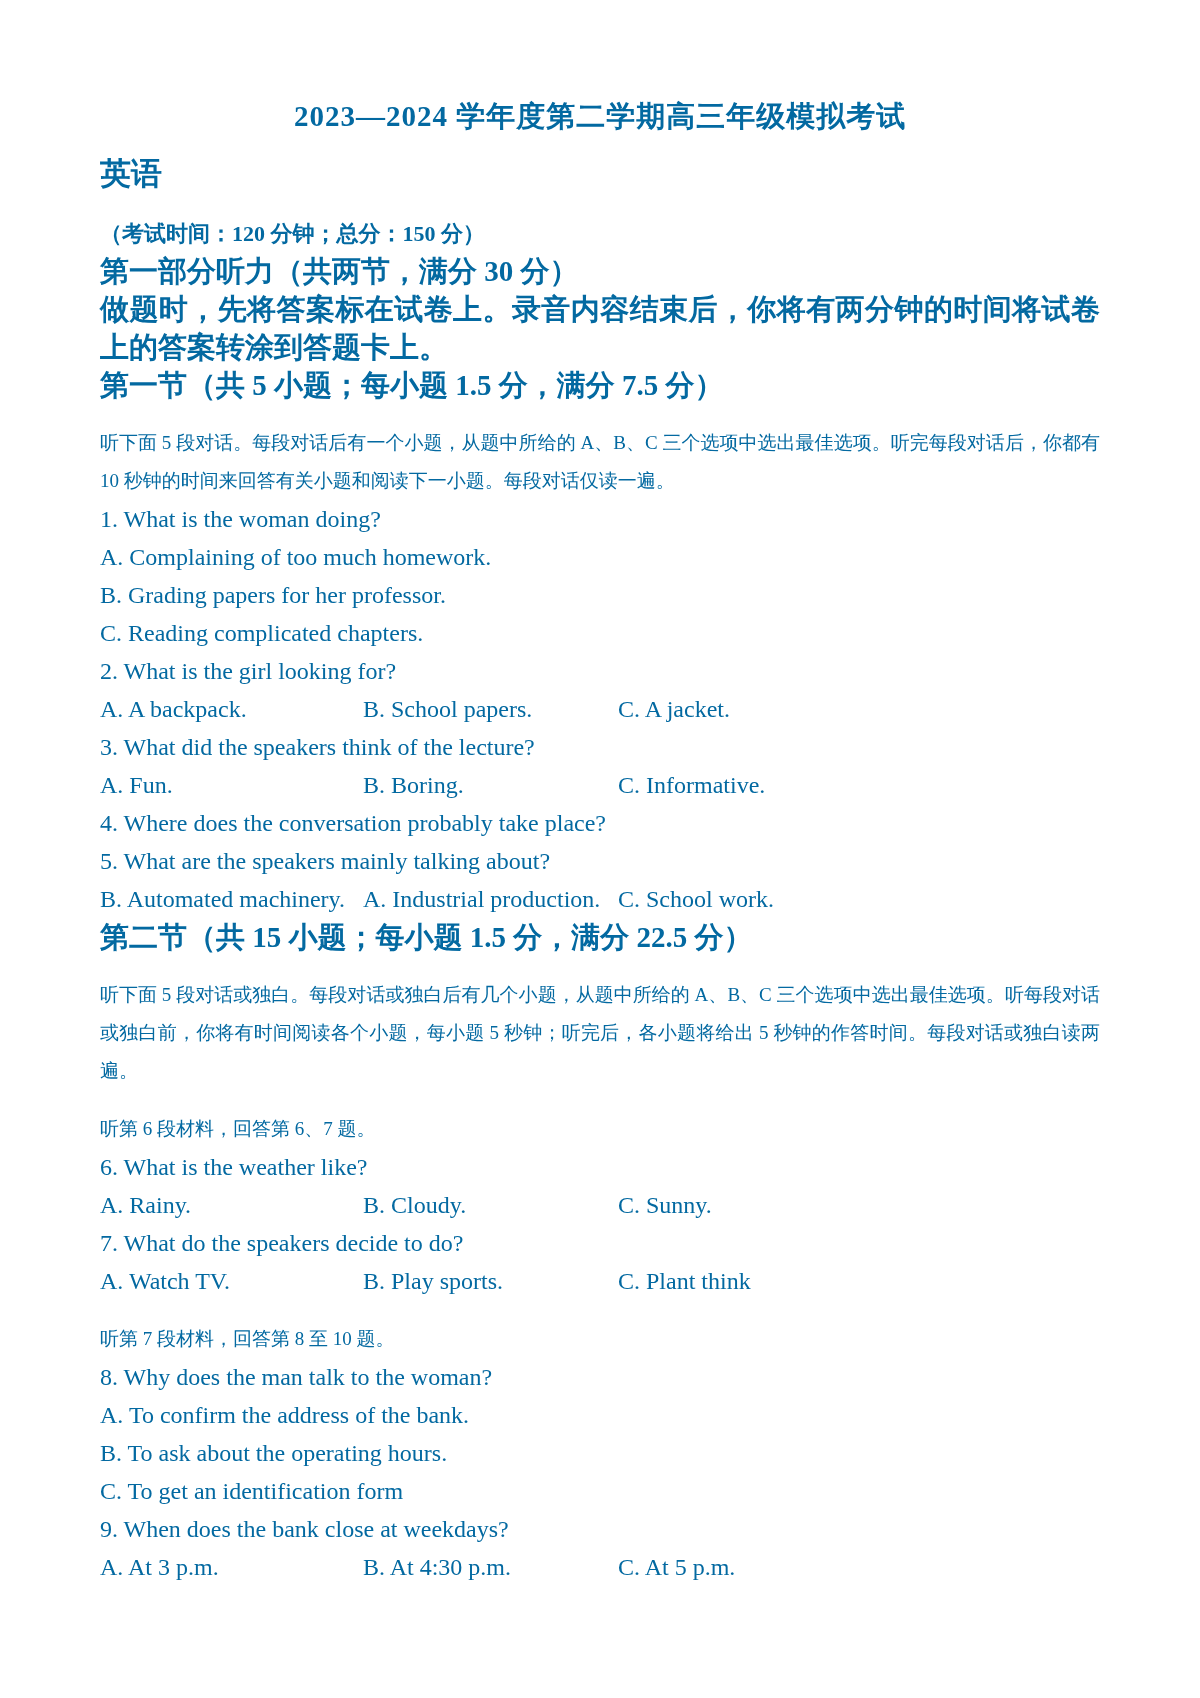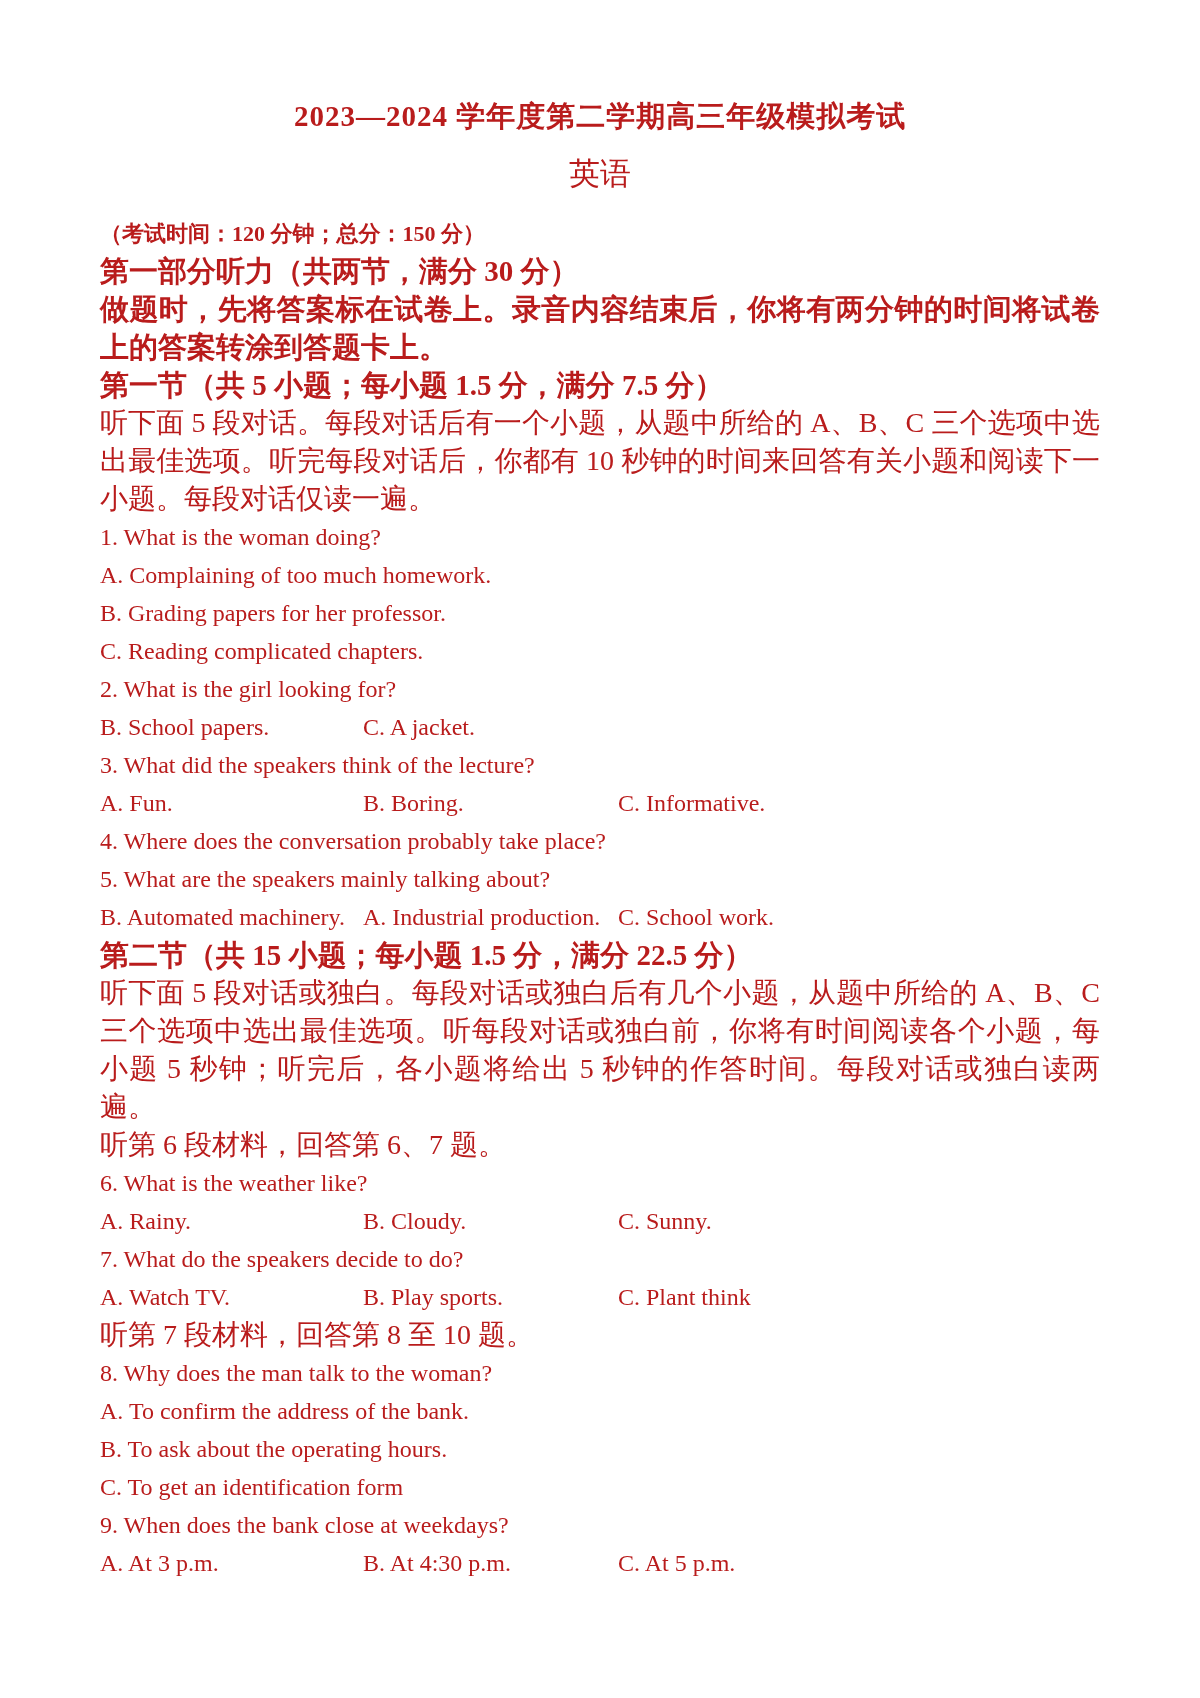--- a/index.html
+++ b/index.html
@@ -5,57 +5,58 @@
   html, body {
     margin: 0;
     padding: 0;
     background: #ffffff;
   }
   .page {
     position: relative;
     width: 1200px;
     height: 1698px;
     background: #ffffff;
-    color: #b91c1c;
+    color: #0369a1;
     overflow: hidden;
     font-family: "Liberation Serif", "DejaVu Serif", serif;
   }
   .content {
     padding: 96px 100px 0 100px;
   }
   .title {
     text-align: center;
     font-weight: bold;
     font-size: 29px;
     line-height: 40px;
     letter-spacing: 1px;
   }
   .subject {
-    text-align: center;
-    font-weight: normal;
+    text-align: left;
+    font-weight: bold;
     font-size: 31px;
     line-height: 44px;
     margin-top: 16px;
   }
   .info {
     text-align: left;
     font-weight: bold;
     font-size: 22px;
     line-height: 36px;
     margin-top: 20px;
   }
   .line {
     line-height: 38px;
   }
   .para {
     line-height: 38px;
     text-align: justify;
   }
   .zh {
-    font-size: 28px;
+    font-size: 19px;
+    margin-top: 20px;
   }
   .zh-bold {
     font-weight: bold;
     font-size: 29px;
   }
   .en {
     font-size: 24px;
     font-family: "Liberation Serif", "DejaVu Serif", serif;
   }
   .opt-row {
@@ -85,20 +86,21 @@
     <div class="q">
       <div class="line en">1. What is the woman doing?</div>
       <div class="line en">A. Complaining of too much homework.</div>
       <div class="line en">B. Grading papers for her professor.</div>
       <div class="line en">C. Reading complicated chapters.</div>
     </div>
 
     <div class="q">
       <div class="line en">2. What is the girl looking for?</div>
       <div class="opt-row line en">
+        <span>A. A backpack.</span>
         <span>B. School papers.</span>
         <span>C. A jacket.</span>
       </div>
     </div>
 
     <div class="q">
       <div class="line en">3. What did the speakers think of the lecture?</div>
       <div class="opt-row line en">
         <span>A. Fun.</span>
         <span>B. Boring.</span>

